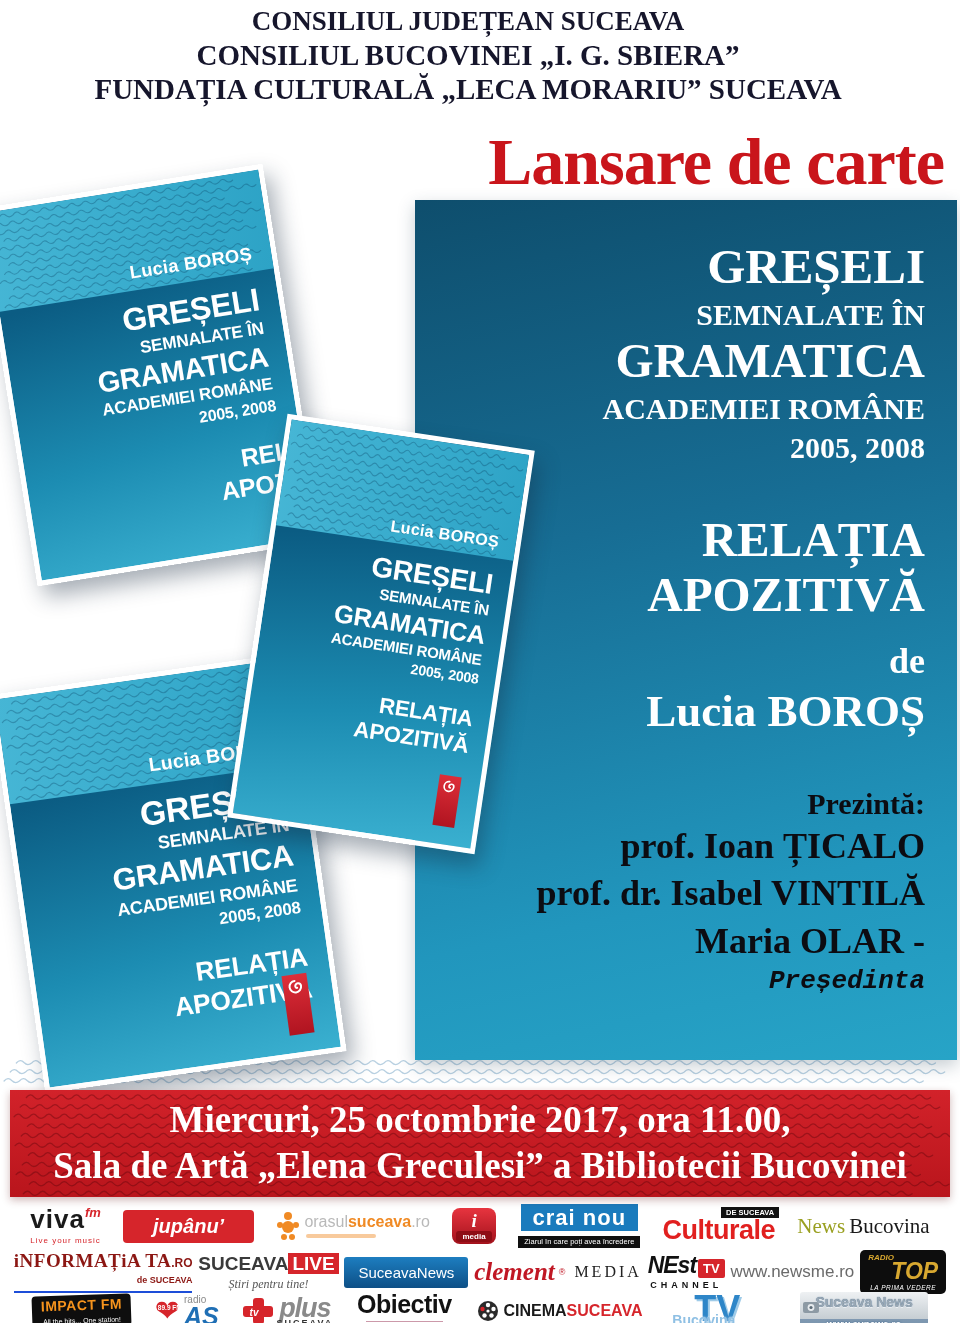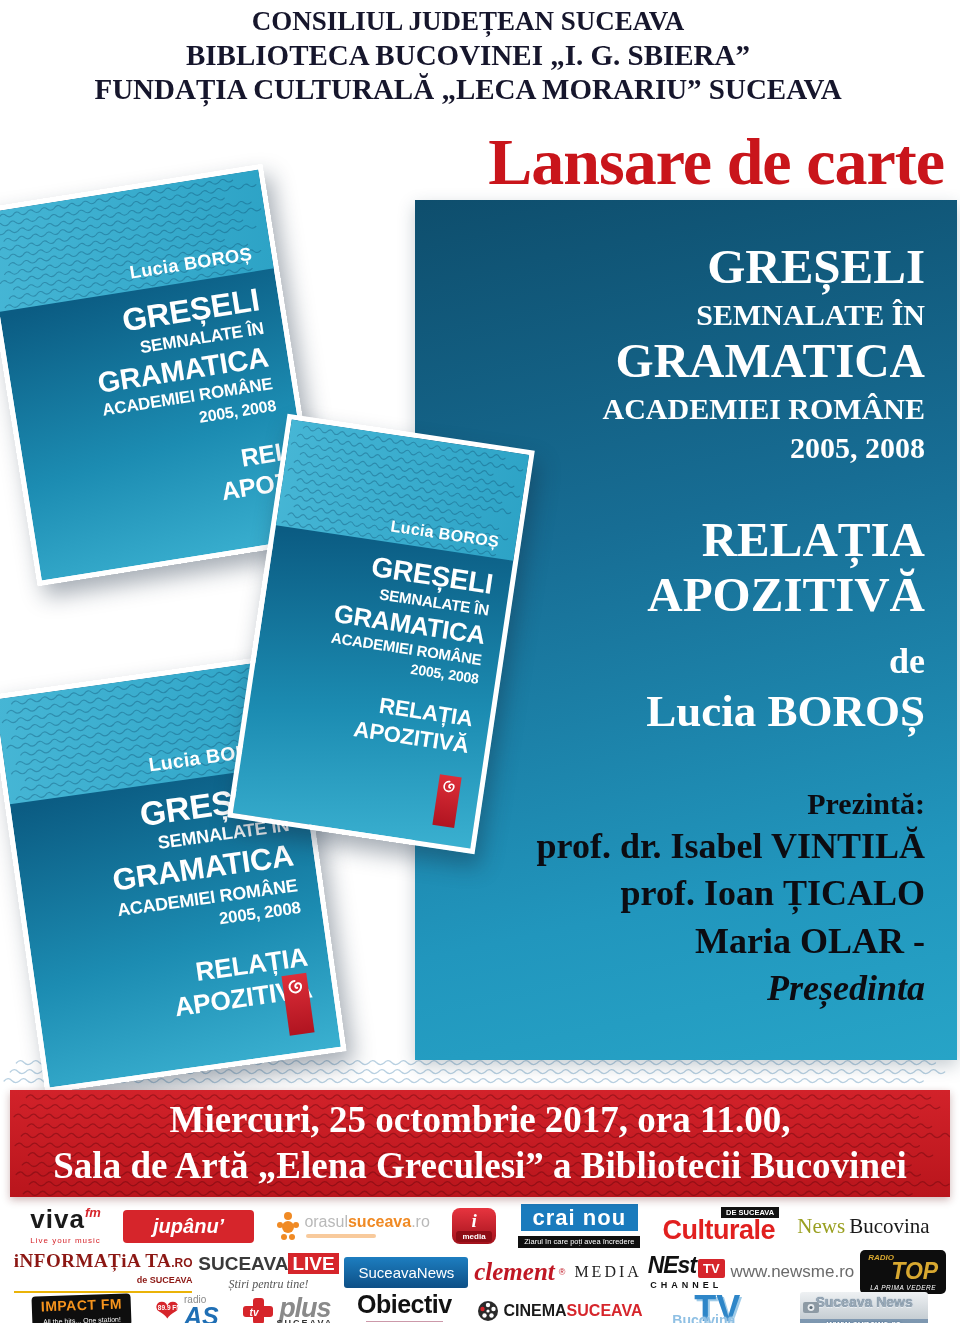--- a/index.html
+++ b/index.html
@@ -18,21 +18,21 @@
          box-shadow:0 6px 16px rgba(30,60,80,.25);}
   .panel .stack{position:absolute;top:40px;right:32px;left:20px;text-align:right;color:#fff;font-weight:bold;}
   .p-big{font-size:49px;line-height:1.12;}
   .p-med{font-size:30px;line-height:1.3;}
   .p-gap{height:46px;}
   .p-sgap{height:16px;}
   .p-de{font-size:36px;line-height:1.25;}
   .p-auth{font-size:45px;line-height:1.2;}
   .p-dark{color:#0c0c12;}
   .p-name{font-size:36px;line-height:1.32;color:#0c0c12;}
-  .p-it{font-style:italic;color:#0c0c12;font-size:36px;line-height:1.3;}
+  .p-it{font-style:italic;color:#0c0c12;font-size:26px;line-height:1.3;font-family:Liberation Mono, monospace;}
   
   .book{position:absolute;border:5px solid #fff;overflow:hidden;
         background:linear-gradient(172deg,#0b5c83 26%,#1c8cb2 68%,#3ab0d0 100%);
         box-shadow:6px 12px 22px rgba(20,40,60,.38);}
   .b1{left:6px;top:184px;width:278px;height:372px;transform:rotate(-9deg);z-index:2;font-size:10.6px;}
   .b2{left:256px;top:430px;width:240px;height:398px;transform:rotate(8.5deg);z-index:4;font-size:9.4px;}
   .b3{left:16px;top:672px;width:294px;height:392px;transform:rotate(-8deg);z-index:3;font-size:11.2px;}
   .band{position:absolute;top:0;left:0;right:0;height:27%;
         background:linear-gradient(96deg,#46b6d5,#2da3c6);}
   .band svg.hand{position:absolute;inset:0;width:100%;height:100%;color:rgba(8,62,95,.32);}
@@ -89,21 +89,21 @@
   .crai-tag{background:#101010;color:#fff;font-size:7.5px;padding:2px 6px;margin-top:1px;}
   
   .moni{position:relative;padding-top:8px;}
   .moni-main{color:#e1201f;font-weight:bold;font-size:27px;letter-spacing:-.5px;}
   .moni-badge{position:absolute;top:0;right:-4px;background:#111;color:#fff;font-size:7.5px;
               font-weight:bold;padding:1px 5px;}
   
   .nb{font-family:"Liberation Serif",serif;font-size:21px;}
   .nb-news{color:#9aa021;}.nb-buc{color:#1a1a1a;}
   
-  .info{border-bottom:2px solid #eab308;padding-bottom:6px;}
+  .info{border-bottom:2px solid #1d4ed8;padding-bottom:6px;}
   .info-main{color:#8c1713;font-family:"Liberation Serif",serif;font-weight:bold;font-size:19px;letter-spacing:.5px;}
   .info-ro{font-size:12px;color:#8c1713;font-weight:bold;}
   .info-sub{color:#8c1713;font-size:9px;font-weight:bold;align-self:flex-end;margin-top:1px;}
   
   .sl-a{color:#3a3a3a;font-weight:bold;font-size:19px;}
   .sl-b{background:#d6252b;color:#fff;font-weight:bold;font-size:19px;padding:0 4px;}
   .sl-tag{font-style:italic;font-size:12px;color:#555;font-family:"Liberation Serif",serif;}
   
   .sn{background:linear-gradient(#1d7ec0,#0d4f86);color:#fff;font-size:15px;padding:7px 14px;border-radius:3px;}
   
@@ -159,43 +159,43 @@
            font-size:10px;text-shadow:0 0 2px #27527e;}
   .svn svg{position:absolute;left:3px;top:8px;}
 </style>
 </head>
 <body>
 
 <div class="poster">
 
   <div class="hdr">
     <div class="h1">CONSILIUL JUDEȚEAN SUCEAVA</div>
-    <div class="h2">BIBLIOTECA BUCOVINEI „I. G. SBIERA”</div>
+    <div class="h2">CONSILIUL BUCOVINEI „I. G. SBIERA”</div>
     <div class="h3">FUNDAȚIA CULTURALĂ „LECA MORARIU” SUCEAVA</div>
   </div>
 
   <div class="title">Lansare de carte</div>
 
   <div class="panel">
     <div class="stack">
       <div class="p-big">GREȘELI</div>
       <div class="p-med">SEMNALATE ÎN</div>
       <div class="p-big">GRAMATICA</div>
       <div class="p-med">ACADEMIEI ROMÂNE</div>
       <div class="p-med">2005, 2008</div>
       <div class="p-gap"></div>
       <div class="p-big">RELAȚIA</div>
       <div class="p-big">APOZITIVĂ</div>
       <div class="p-sgap"></div>
       <div class="p-de">de</div>
       <div class="p-auth">Lucia BOROȘ</div>
       <div class="p-gap"></div>
       <div class="p-med p-dark">Prezintă:</div>
+      <div class="p-name">prof. Ioan ȚICALO</div>
       <div class="p-name">prof. dr. Isabel VINTILĂ</div>
-      <div class="p-name">prof. Ioan ȚICALO</div>
       <div class="p-name">Maria OLAR -</div>
       <div class="p-it">Președinta</div>
     </div>
   </div>
 
   <div class="book b1">
     <div class="band">
       <svg class="hand" viewBox="0 0 300 110" preserveAspectRatio="none">
           <path d="M16 7 q4 -4.5 7.5 -0.5 q3.5 3.8 7.5 0.5 q4 -4.5 7.5 -0.5 q3.5 3.8 7.5 0.5 q4 -4.5 7.5 -0.5 q3.5 3.8 7.5 0.5 q4 -4.5 7.5 -0.5 q3.5 3.8 7.5 0.5 q4 -4.5 7.5 -0.5 q3.5 3.8 7.5 0.5 q4 -4.5 7.5 -0.5 q3.5 3.8 7.5 0.5 q4 -4.5 7.5 -0.5 q3.5 3.8 7.5 0.5 q4 -4.5 7.5 -0.5 q3.5 3.8 7.5 0.5 q4 -4.5 7.5 -0.5 q3.5 3.8 7.5 0.5 q4 -4.5 7.5 -0.5 q3.5 3.8 7.5 0.5 q4 -4.5 7.5 -0.5 q3.5 3.8 7.5 0.5 q4 -4.5 7.5 -0.5 q3.5 3.8 7.5 0.5 q4 -4.5 7.5 -0.5 q3.5 3.8 7.5 0.5 q4 -4.5 7.5 -0.5 q3.5 3.8 7.5 0.5 q4 -4.5 7.5 -0.5 q3.5 3.8 7.5 0.5 q4 -4.5 7.5 -0.5 q3.5 3.8 7.5 0.5 q4 -4.5 7.5 -0.5 q3.5 3.8 7.5 0.5"></path>
           <path d="M10 16 q4 -4.5 7.5 -0.5 q3.5 3.8 7.5 0.5 q4 -4.5 7.5 -0.5 q3.5 3.8 7.5 0.5 q4 -4.5 7.5 -0.5 q3.5 3.8 7.5 0.5 q4 -4.5 7.5 -0.5 q3.5 3.8 7.5 0.5 q4 -4.5 7.5 -0.5 q3.5 3.8 7.5 0.5 q4 -4.5 7.5 -0.5 q3.5 3.8 7.5 0.5 q4 -4.5 7.5 -0.5 q3.5 3.8 7.5 0.5 q4 -4.5 7.5 -0.5 q3.5 3.8 7.5 0.5 q4 -4.5 7.5 -0.5 q3.5 3.8 7.5 0.5 q4 -4.5 7.5 -0.5 q3.5 3.8 7.5 0.5 q4 -4.5 7.5 -0.5 q3.5 3.8 7.5 0.5 q4 -4.5 7.5 -0.5 q3.5 3.8 7.5 0.5 q4 -4.5 7.5 -0.5 q3.5 3.8 7.5 0.5 q4 -4.5 7.5 -0.5 q3.5 3.8 7.5 0.5 q4 -4.5 7.5 -0.5 q3.5 3.8 7.5 0.5 q4 -4.5 7.5 -0.5 q3.5 3.8 7.5 0.5 q4 -4.5 7.5 -0.5 q3.5 3.8 7.5 0.5 q4 -4.5 7.5 -0.5 q3.5 3.8 7.5 0.5 q4 -4.5 7.5 -0.5 q3.5 3.8 7.5 0.5"></path>

